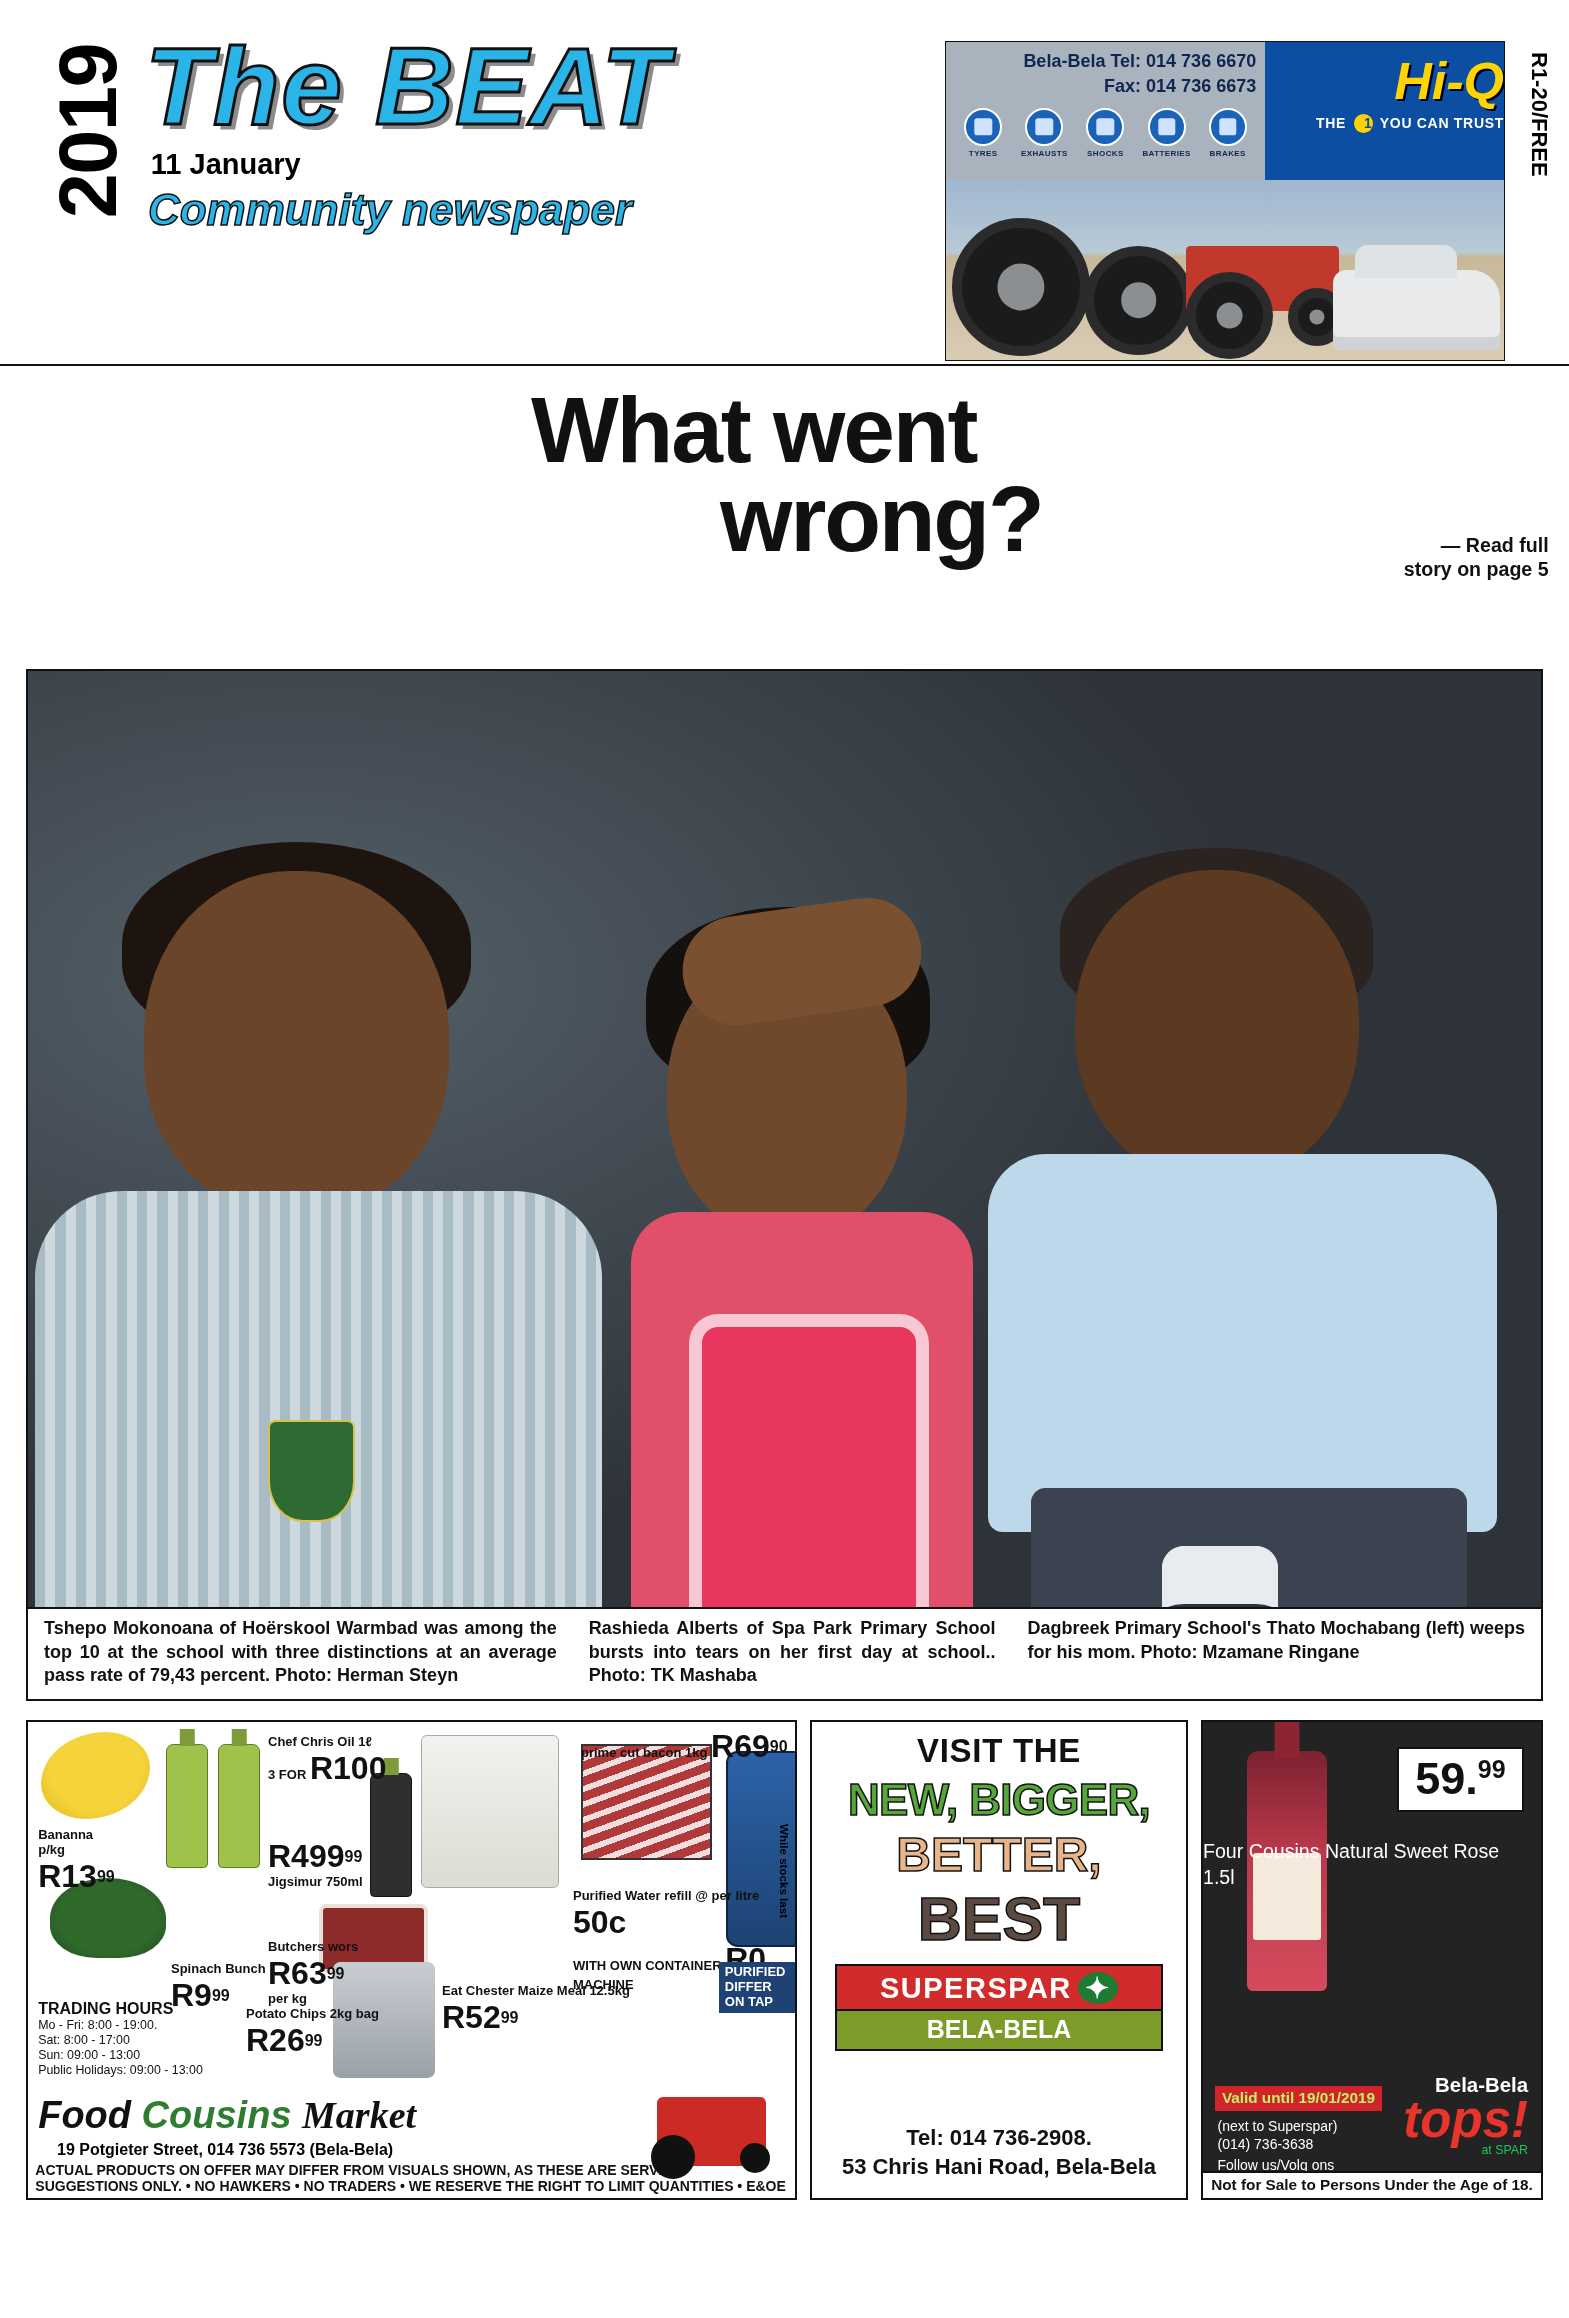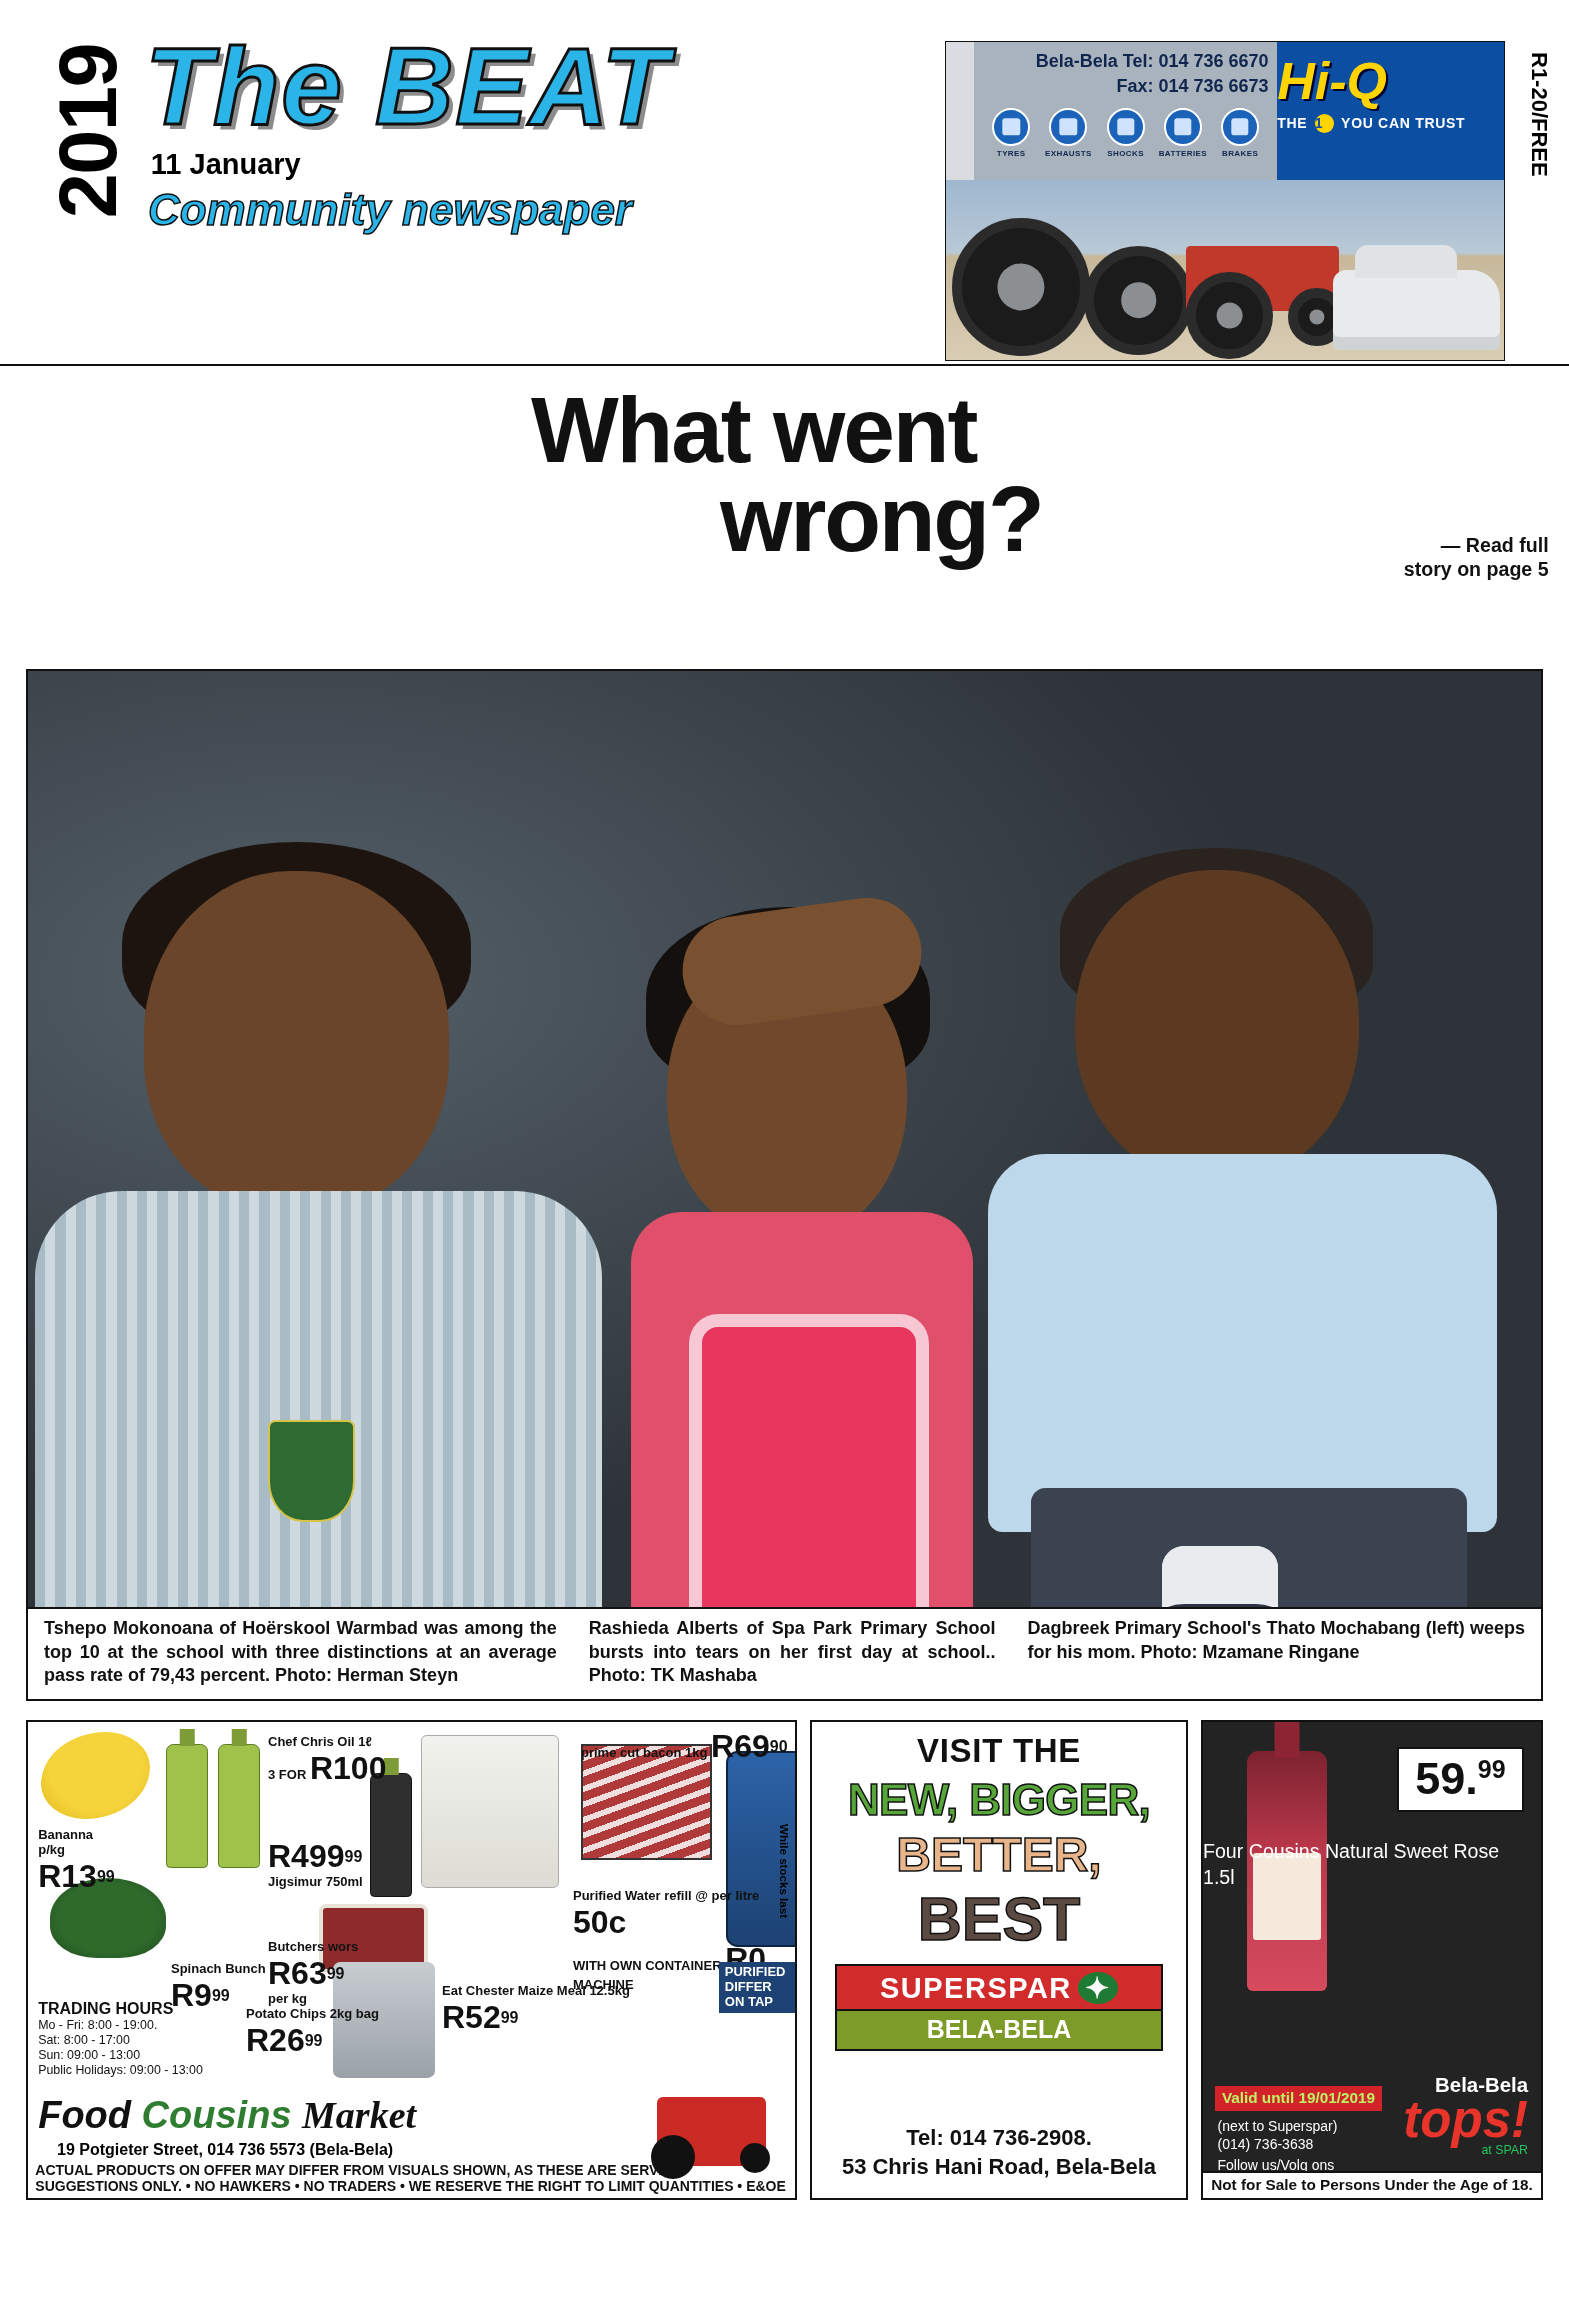--- a/index.html
+++ b/index.html
@@ -80,21 +80,20 @@
     top: 41px;
     width: 560px;
     height: 320px;
     border: 1.5px solid #111;
     overflow: hidden;
     background: #d9dde2;
   }
   .hiq-top {
     display: flex;
     height: 138px;
-    margin-left: 28px;
   }
   .hiq-left {
     width: 320px;
     background: #a9b3bd;
     padding: 7.3px 8.7px 0 8.7px;
     color: #00275c;
   }
   .hiq-tel {
     font-size: 18px;
     font-weight: bold;
@@ -121,21 +120,21 @@
     background: #cfe3ff; border-radius: 2.9px;
   }
   .hiq-icon-label {
     font-size: 8px; font-weight: bold; color: #10264f; margin-top: 2.9px;
     letter-spacing: 0.4px;
   }
   .hiq-right {
     width: 240px;
     background: #0b4ea2;
     color: #fff;
-    text-align: left;
+    text-align: right;
     padding-top: 13px;
   }
   .hiq-logo {
     font-size: 52px;
     font-weight: bold;
     font-style: italic;
     color: #ffd400;
     line-height: 1;
     text-shadow: 2.2px 2.2px 0 #003;
   }

